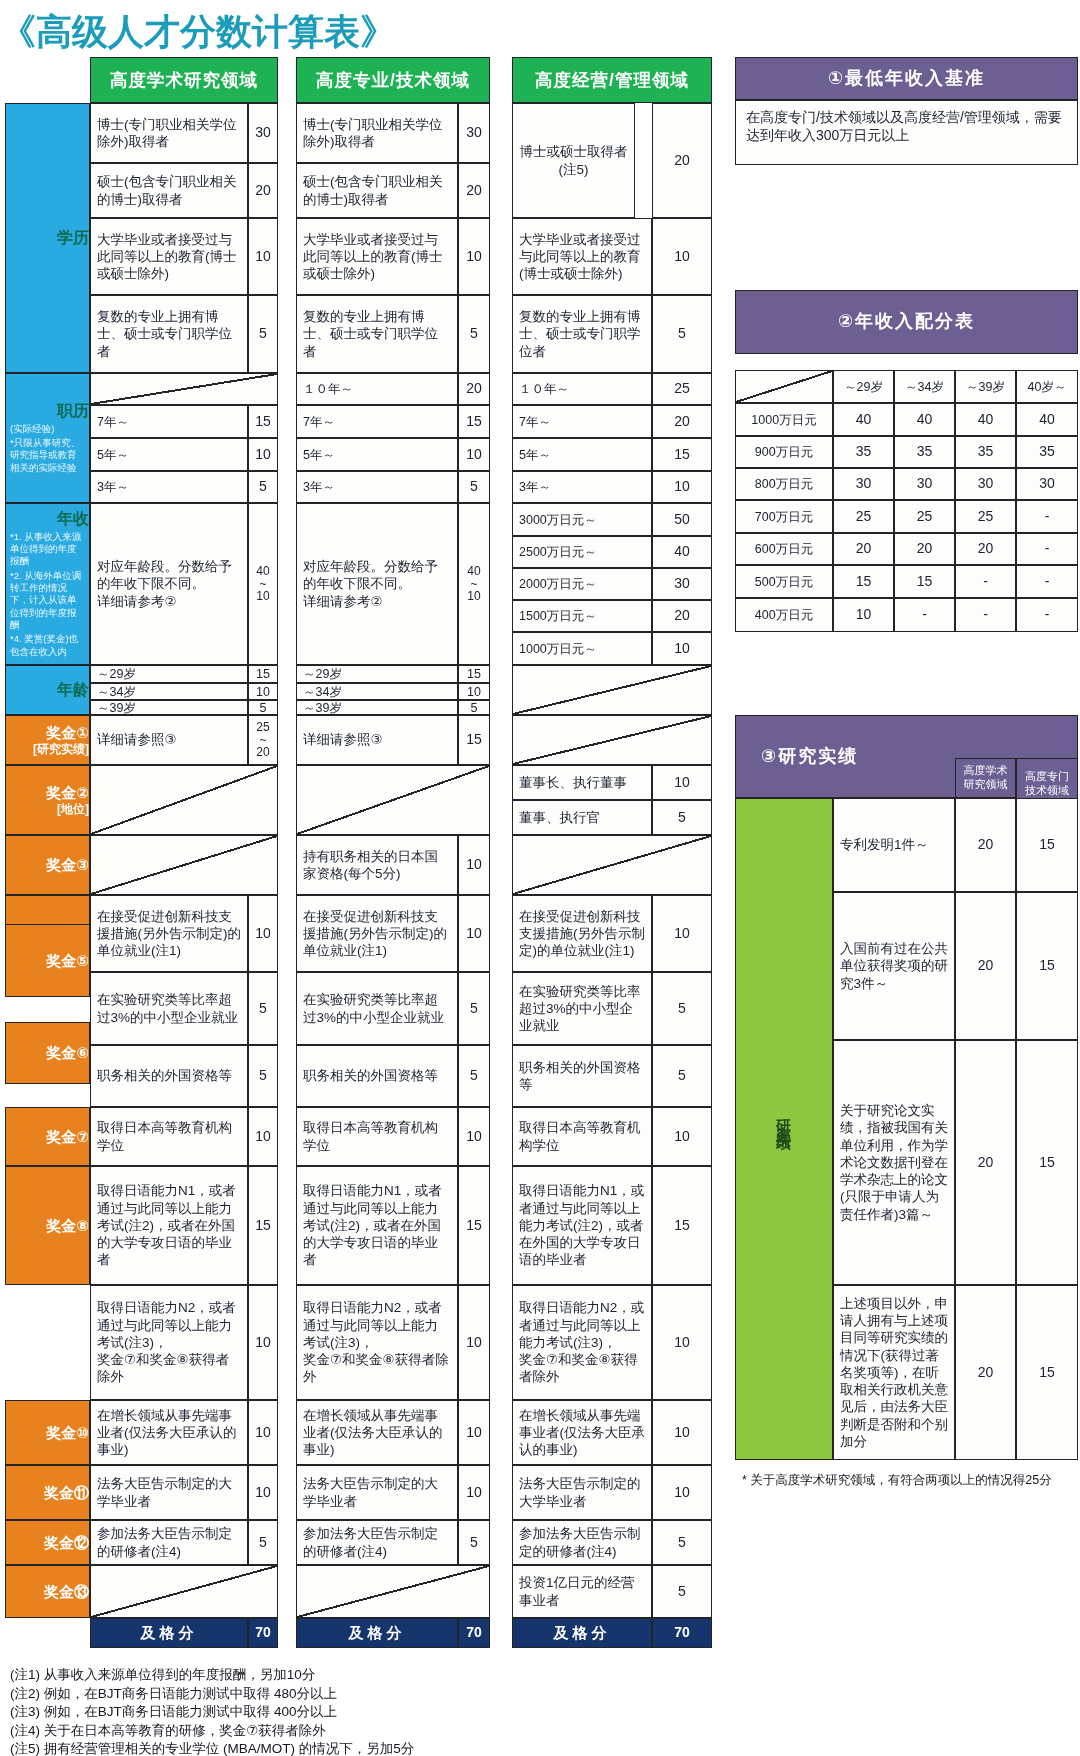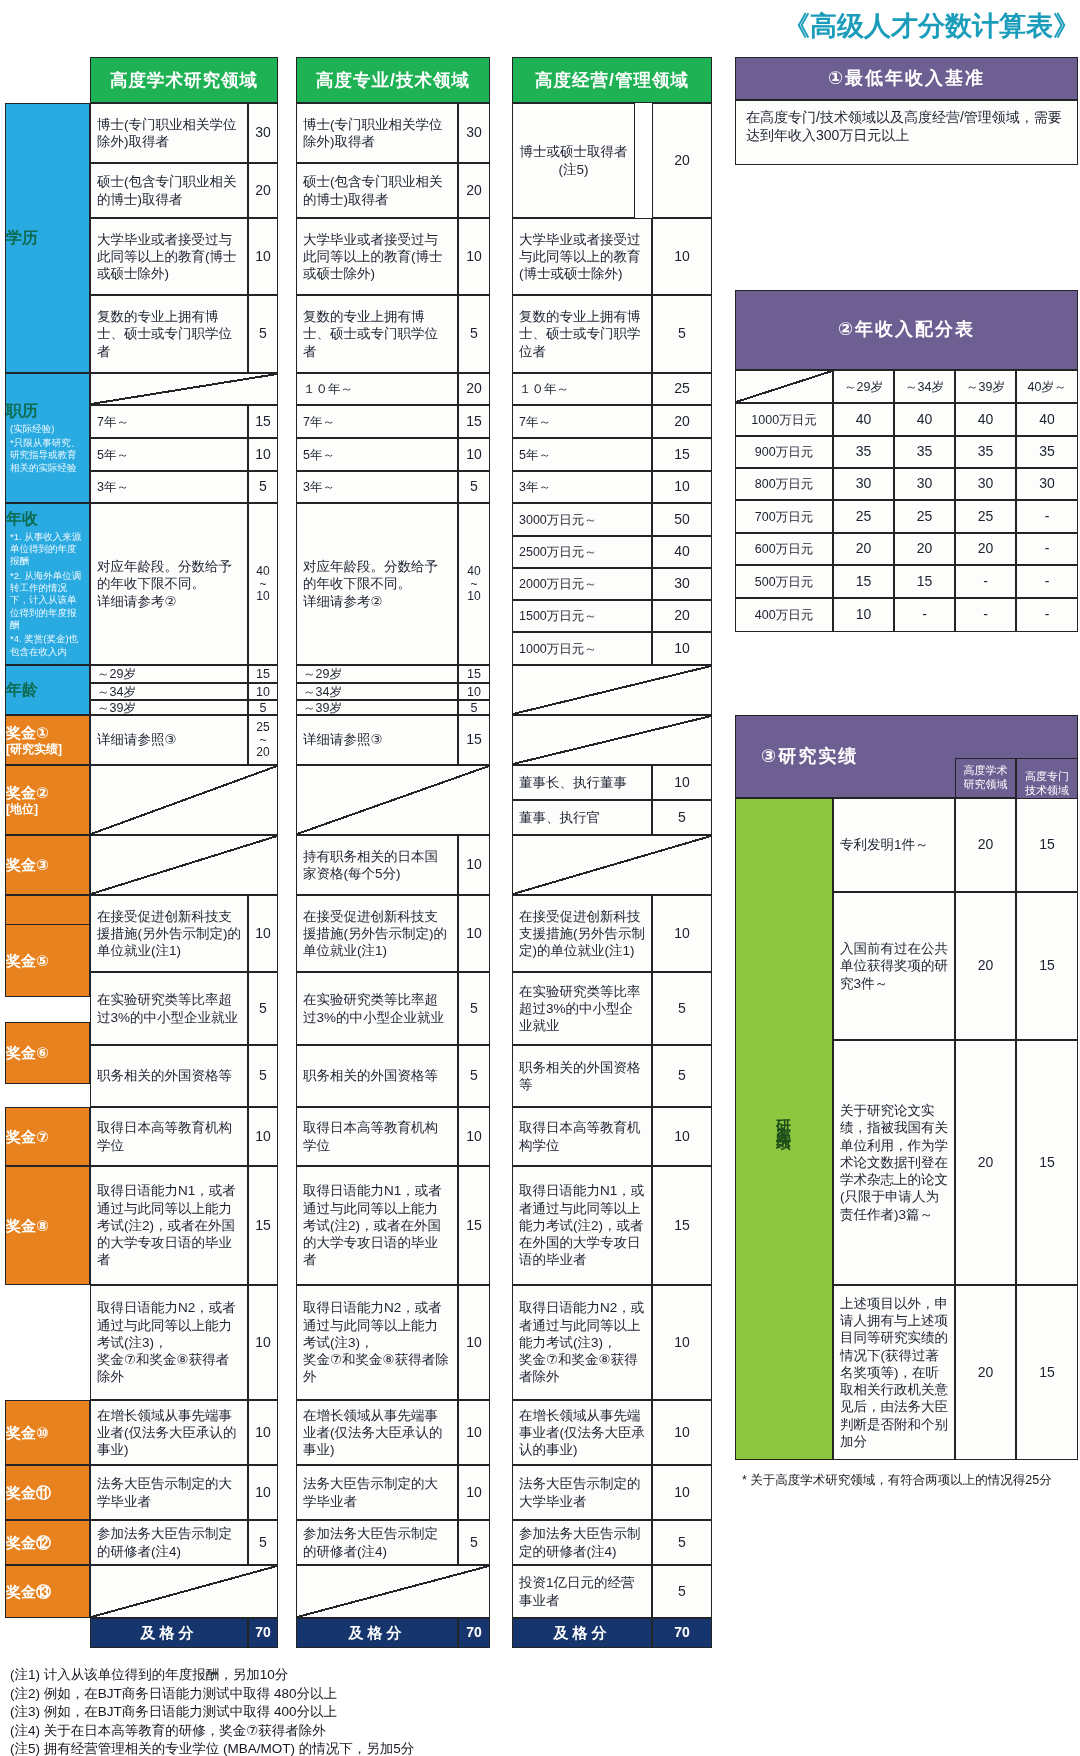--- a/index.html
+++ b/index.html
@@ -9,30 +9,30 @@
   .t{display:flex;align-items:center;padding:3px 6px;white-space:pre-line}
   .n{display:flex;align-items:center;justify-content:center;font-size:14px}
   .pre{white-space:pre-line;text-align:center;line-height:1.05;font-size:12px}
   .ctr{justify-content:center;text-align:center}
   .sm{font-size:12.5px;padding:1px 6px}
   .gh{background:#1fb254;color:#fff;font-weight:bold;font-size:17.5px;display:flex;align-items:center;justify-content:center;letter-spacing:1px}
   .ph{background:#6e5f93;color:#fff;font-weight:bold;font-size:18px;display:flex;align-items:center;justify-content:center;letter-spacing:2px}
   .phs{background:#6e5f93;color:#fff;font-size:11px;display:flex;align-items:center;justify-content:center;text-align:center;white-space:pre-line;line-height:1.25}
   .railb{background:#29aae1}
   .railo{background:#e8821e}
-  .rail{display:flex;flex-direction:column;align-items:flex-start;justify-content:center;text-align:center}
+  .rail{display:flex;flex-direction:column;align-items:flex-end;justify-content:center;text-align:center}
   .rlab{font-weight:bold;font-size:16px;color:#0e6b50}
   .railo .rlab{color:#fff;font-size:15px}
   .rsub{font-weight:bold;font-size:11px;color:#0e6b50}
   .railo .rsub{color:#fff;font-size:12px}
   .rnote{font-size:9.5px;color:#eef9ff;text-align:left;line-height:1.3;padding:1px 4px;width:100%}
   .d{background-image:linear-gradient(to bottom right,transparent calc(50% - 1px),#222428 calc(50% - 1px),#222428 calc(50% + 1px),transparent calc(50% + 1px))}
   .navy{background:#17356d;color:#fff;font-weight:bold}
   .pl{font-size:15px;letter-spacing:4px}
-  .title{position:absolute;top:8px;left:0;width:100%;text-align:right;font-size:27px;font-weight:bold;color:#1a9cba}
+  .title{position:absolute;top:8px;left:0;width:100%;text-align:left;font-size:36px;font-weight:bold;color:#1a9cba}
   .fnote{position:absolute;left:10px;top:1666px;font-size:13.5px;color:#15181f;line-height:18px}
   .fnote div{margin-bottom:0.5px}
   .p3foot{position:absolute;left:742px;top:1472px;font-size:12.5px;color:#15181f}
   .vside{writing-mode:vertical-rl;text-orientation:upright;margin:auto;font-weight:bold;color:#1d4d1a;font-size:15px;letter-spacing:5px}
   .p1body{font-size:14px;padding:8px 10px;align-items:flex-start}
 </style>
 </head>
 <body>
 
 <div id="canvas">
@@ -260,21 +260,21 @@
   <div class="c t" style="left:512px;top:1520px;width:140px;height:45px">参加法务大臣告示制定的研修者(注4)</div>
   <div class="c n" style="left:652px;top:1520px;width:60px;height:45px">5</div>
   <div class="c t" style="left:512px;top:1565px;width:140px;height:53px">投资1亿日元的经营事业者</div>
   <div class="c n" style="left:652px;top:1565px;width:60px;height:53px">5</div>
   <div class="c n navy pl" style="left:512px;top:1618px;width:140px;height:30px">及格分</div>
   <div class="c n navy" style="left:652px;top:1618px;width:60px;height:30px">70</div>
 
   <div class="c ph" style="left:735px;top:57px;width:343px;height:43px">①最低年收入基准</div>
   <div class="c t p1body" style="left:735px;top:100px;width:343px;height:65px">在高度专门/技术领域以及高度经营/管理领域，需要达到年收入300万日元以上</div>
 
-  <div class="c ph" style="left:735px;top:290px;width:343px;height:80px">②年收入配分表</div>
+  <div class="c ph" style="left:735px;top:290px;width:343px;height:64px">②年收入配分表</div>
   <div class="c d" style="left:735px;top:370px;width:98px;height:33px"></div>
   <div class="c n sm" style="left:833px;top:370px;width:61px;height:33px">～29岁</div>
   <div class="c n sm" style="left:894px;top:370px;width:61px;height:33px">～34岁</div>
   <div class="c n sm" style="left:955px;top:370px;width:61px;height:33px">～39岁</div>
   <div class="c n sm" style="left:1016px;top:370px;width:62px;height:33px">40岁～</div>
 
   <div class="c n sm" style="left:735px;top:403px;width:98px;height:33px">1000万日元</div>
   <div class="c n" style="left:833px;top:403px;width:61px;height:33px">40</div>
   <div class="c n" style="left:894px;top:403px;width:61px;height:33px">40</div>
   <div class="c n" style="left:955px;top:403px;width:61px;height:33px">40</div>
@@ -337,20 +337,20 @@
   <div class="c n" style="left:955px;top:1040px;width:61px;height:245px">20</div>
   <div class="c n" style="left:1016px;top:1040px;width:62px;height:245px">15</div>
 
   <div class="c t" style="left:833px;top:1285px;width:122px;height:175px">上述项目以外，申请人拥有与上述项目同等研究实绩的情况下(获得过著名奖项等)，在听取相关行政机关意见后，由法务大臣判断是否附和个别加分</div>
   <div class="c n" style="left:955px;top:1285px;width:61px;height:175px">20</div>
   <div class="c n" style="left:1016px;top:1285px;width:62px;height:175px">15</div>
 
   <div class="p3foot">* 关于高度学术研究领域，有符合两项以上的情况得25分</div>
 
   <div class="fnote">
-    <div>(注1)  计入从该单位得到的年度报酬，另加10分</div>
+    <div>(注1)  从事收入来源单位得到的年度报酬，另加10分</div>
     <div>(注2)  例如，在BJT商务日语能力测试中取得 480分以上</div>
     <div>(注3)  例如，在BJT商务日语能力测试中取得 400分以上</div>
     <div>(注4)  关于在日本高等教育的研修，奖金⑦获得者除外</div>
     <div>(注5)  拥有经营管理相关的专业学位 (MBA/MOT) 的情况下，另加5分</div>
   </div>
 
 </div>
 
 </body></html>

